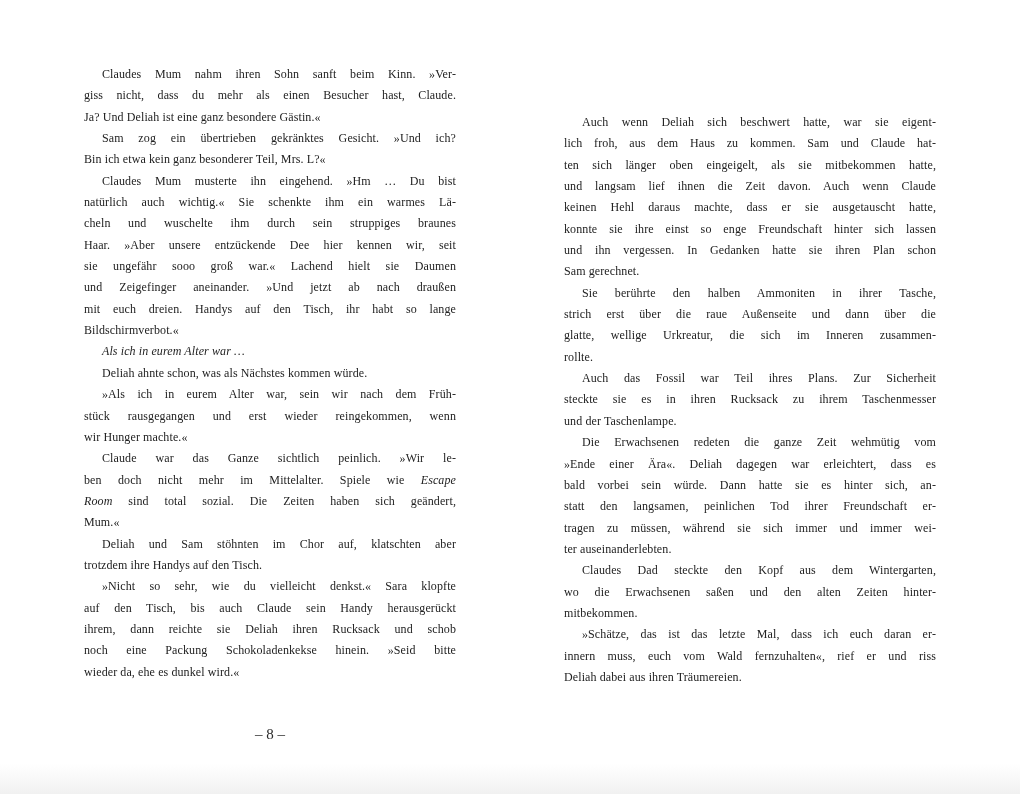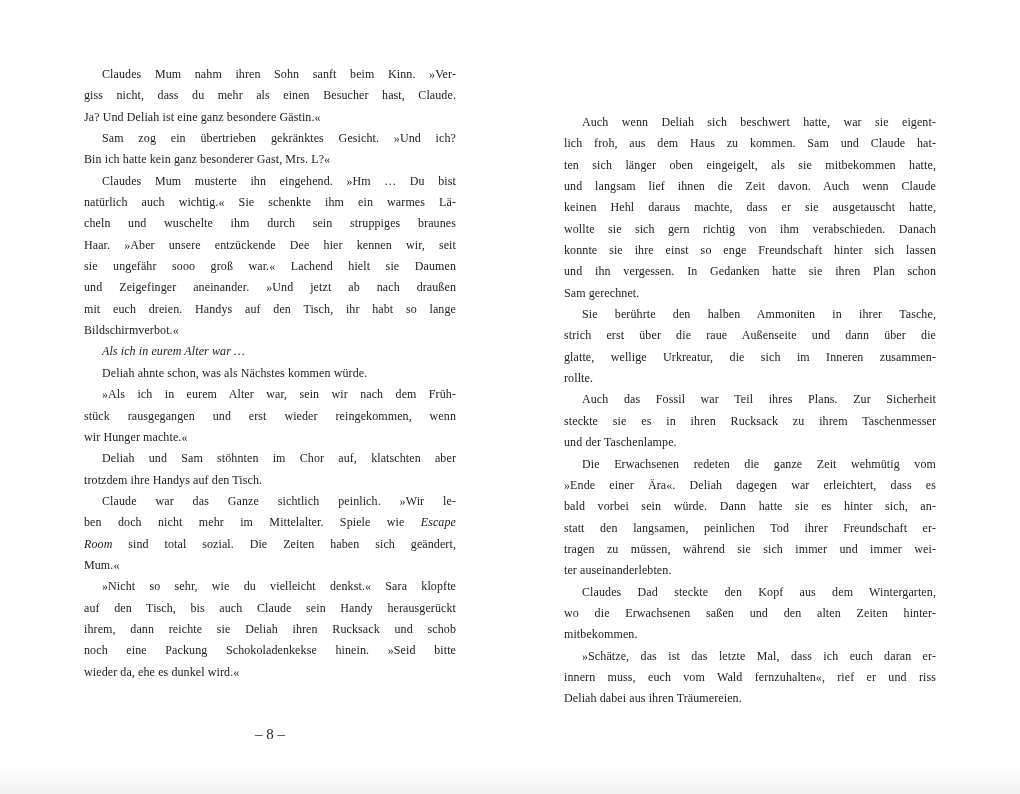--- a/index.html
+++ b/index.html
@@ -76,21 +76,21 @@
 
   <div class="page page-left">
     <div class="text-block" id="left-text">
         <div class="paragraph">
           <div class="line first"><span>Claudes Mum nahm ihren Sohn sanft beim Kinn. »Ver-</span></div>
           <div class="line"><span>giss nicht, dass du mehr als einen Besucher hast, Claude.</span></div>
           <div class="line para-end"><span>Ja? Und Deliah ist eine ganz besondere Gästin.«</span></div>
         </div>
         <div class="paragraph">
           <div class="line first"><span>Sam zog ein übertrieben gekränktes Gesicht. »Und ich?</span></div>
-          <div class="line para-end"><span>Bin ich hatte kein ganz besonderer Gast, Mrs. L?«</span></div>
+          <div class="line para-end"><span>Bin ich etwa kein ganz besonderer Teil, Mrs. L?«</span></div>
         </div>
         <div class="paragraph">
           <div class="line first"><span>Claudes Mum musterte ihn eingehend. »Hm … Du bist</span></div>
           <div class="line"><span>natürlich auch wichtig.« Sie schenkte ihm ein warmes Lä-</span></div>
           <div class="line"><span>cheln und wuschelte ihm durch sein struppiges braunes</span></div>
           <div class="line"><span>Haar. »Aber unsere entzückende Dee hier kennen wir, seit</span></div>
           <div class="line"><span>sie ungefähr sooo groß war.« Lachend hielt sie Daumen</span></div>
           <div class="line"><span>und Zeigefinger aneinander. »Und jetzt ab nach draußen</span></div>
           <div class="line"><span>mit euch dreien. Handys auf den Tisch, ihr habt so lange</span></div>
           <div class="line para-end"><span>Bildschirmverbot.«</span></div>
@@ -100,49 +100,48 @@
         </div>
         <div class="paragraph">
           <div class="line first para-end"><span>Deliah ahnte schon, was als Nächstes kommen würde.</span></div>
         </div>
         <div class="paragraph">
           <div class="line first"><span>»Als ich in eurem Alter war, sein wir nach dem Früh-</span></div>
           <div class="line"><span>stück rausgegangen und erst wieder reingekommen, wenn</span></div>
           <div class="line para-end"><span>wir Hunger machte.«</span></div>
         </div>
         <div class="paragraph">
-          <div class="line first"><span>Deliah und Sam stöhnten im Chor auf, klatschten aber</span></div>
-          <div class="line para-end"><span>trotzdem ihre Handys auf den Tisch.</span></div>
-        </div>
-        <div class="paragraph">
           <div class="line first"><span>Claude war das Ganze sichtlich peinlich. »Wir le-</span></div>
           <div class="line"><span>ben doch nicht mehr im Mittelalter. Spiele wie </span><i>Escape</i></div>
           <div class="line"><i>Room</i><span> sind total sozial. Die Zeiten haben sich geändert,</span></div>
           <div class="line para-end"><span>Mum.«</span></div>
+        </div>
+        <div class="paragraph">
+          <div class="line first"><span>Deliah und Sam stöhnten im Chor auf, klatschten aber</span></div>
+          <div class="line para-end"><span>trotzdem ihre Handys auf den Tisch.</span></div>
         </div>
         <div class="paragraph">
           <div class="line first"><span>»Nicht so sehr, wie du vielleicht denkst.« Sara klopfte</span></div>
           <div class="line"><span>auf den Tisch, bis auch Claude sein Handy herausgerückt</span></div>
           <div class="line"><span>ihrem, dann reichte sie Deliah ihren Rucksack und schob</span></div>
           <div class="line"><span>noch eine Packung Schokoladenkekse hinein. »Seid bitte</span></div>
           <div class="line para-end"><span>wieder da, ehe es dunkel wird.«</span></div>
         </div>
       </div>
     <div class="page-number">– 8 –</div>
   </div>
 
   <div class="page page-right">
     <div class="text-block" id="right-text">
         <div class="paragraph">
           <div class="line first"><span>Auch wenn Deliah sich beschwert hatte, war sie eigent-</span></div>
           <div class="line"><span>lich froh, aus dem Haus zu kommen. Sam und Claude hat-</span></div>
           <div class="line"><span>ten sich länger oben eingeigelt, als sie mitbekommen hatte,</span></div>
           <div class="line"><span>und langsam lief ihnen die Zeit davon. Auch wenn Claude</span></div>
           <div class="line"><span>keinen Hehl daraus machte, dass er sie ausgetauscht hatte,</span></div>
-          <div class="line"><span>wollte sie sich gern richtig von ihm verabschieden. Danach</span></div>
           <div class="line"><span>konnte sie ihre einst so enge Freundschaft hinter sich lassen</span></div>
           <div class="line"><span>und ihn vergessen. In Gedanken hatte sie ihren Plan schon</span></div>
           <div class="line para-end"><span>Sam gerechnet.</span></div>
         </div>
         <div class="paragraph">
           <div class="line first"><span>Sie berührte den halben Ammoniten in ihrer Tasche,</span></div>
           <div class="line"><span>strich erst über die raue Außenseite und dann über die</span></div>
           <div class="line"><span>glatte, wellige Urkreatur, die sich im Inneren zusammen-</span></div>
           <div class="line para-end"><span>rollte.</span></div>
         </div>

